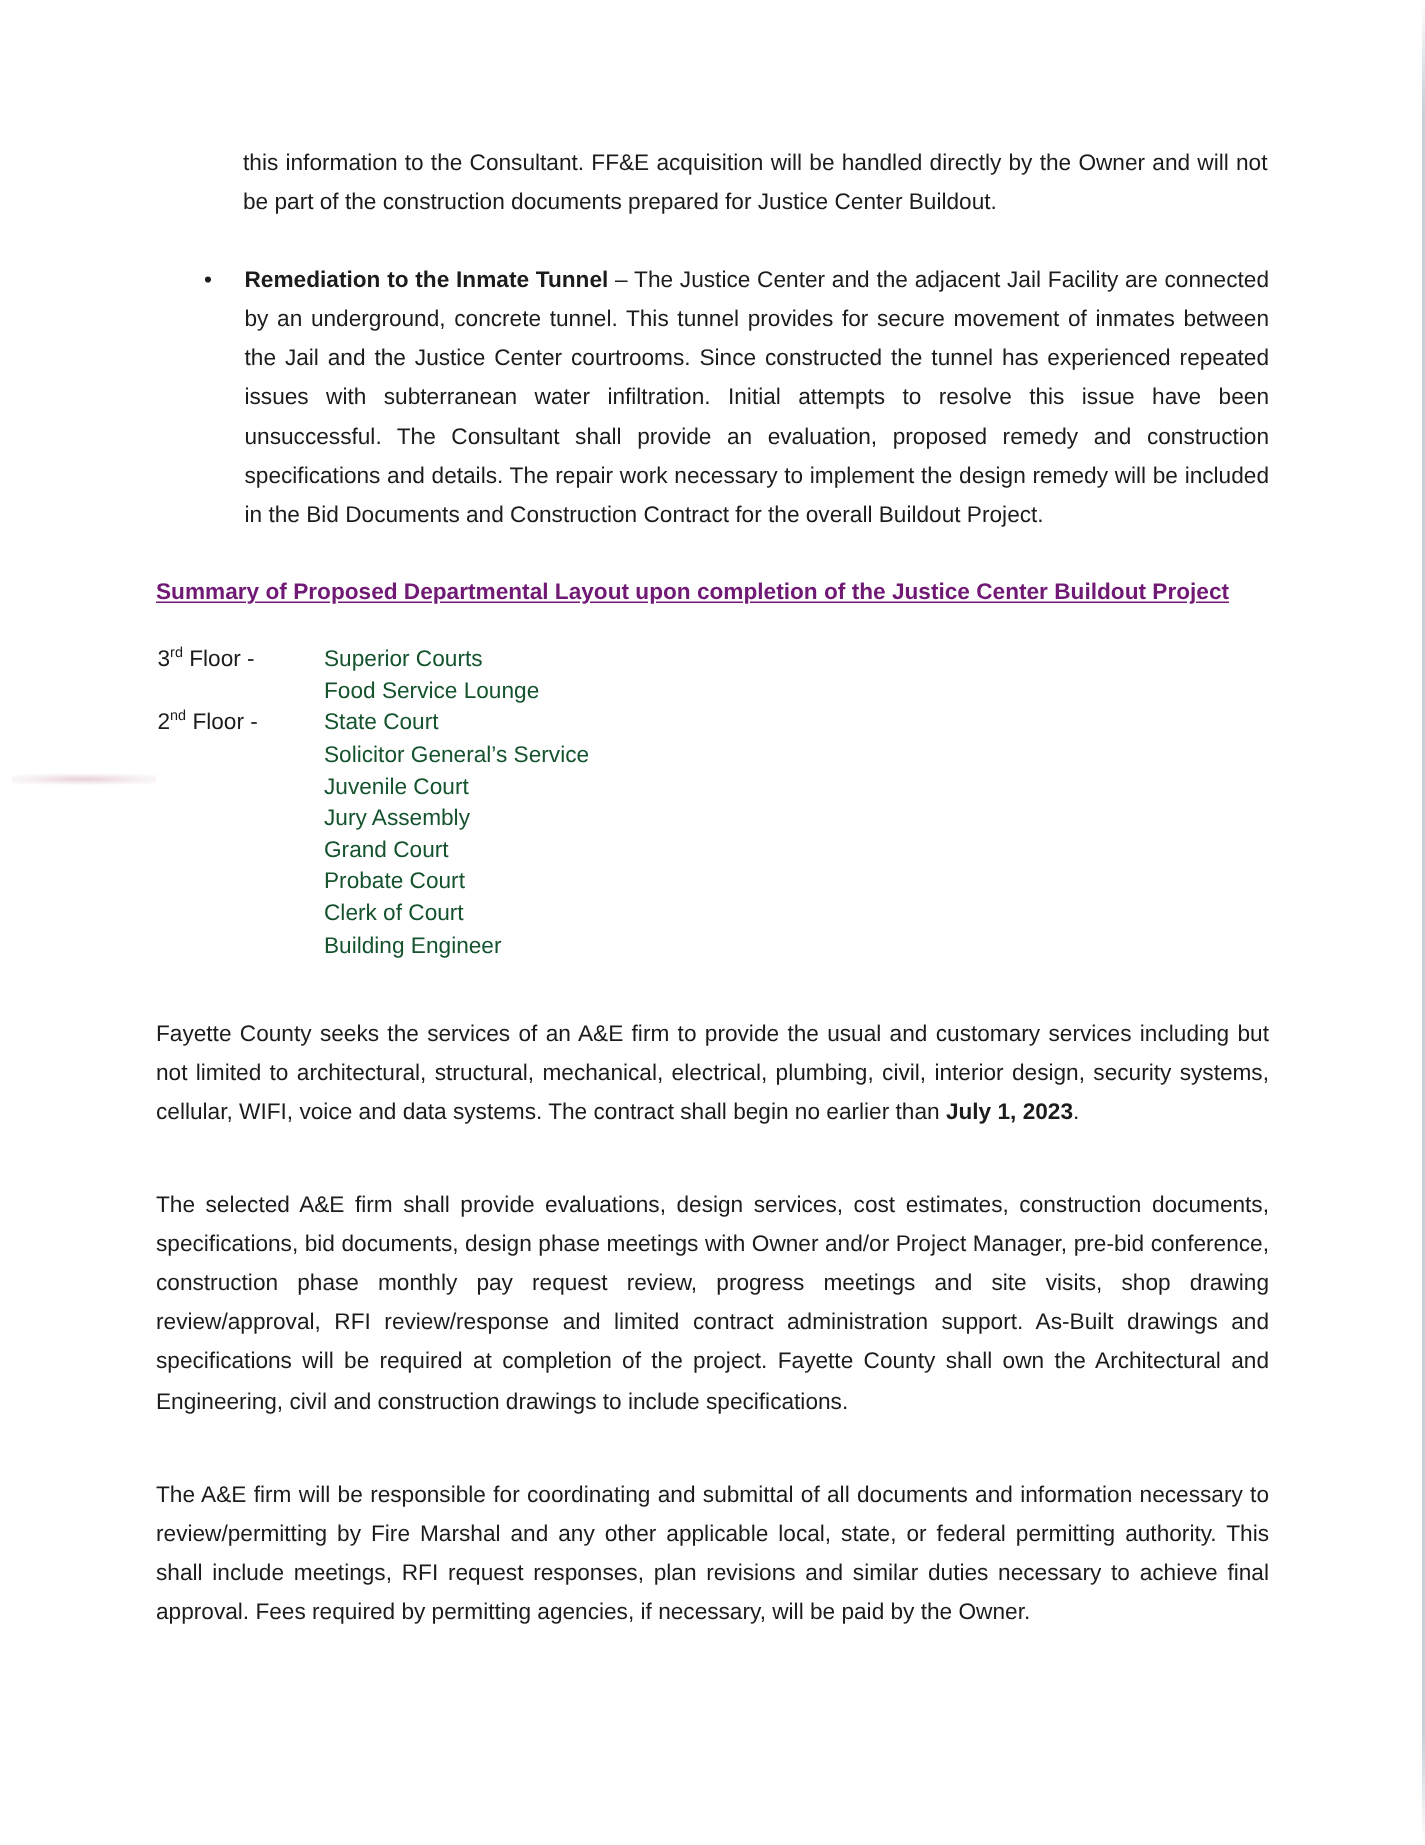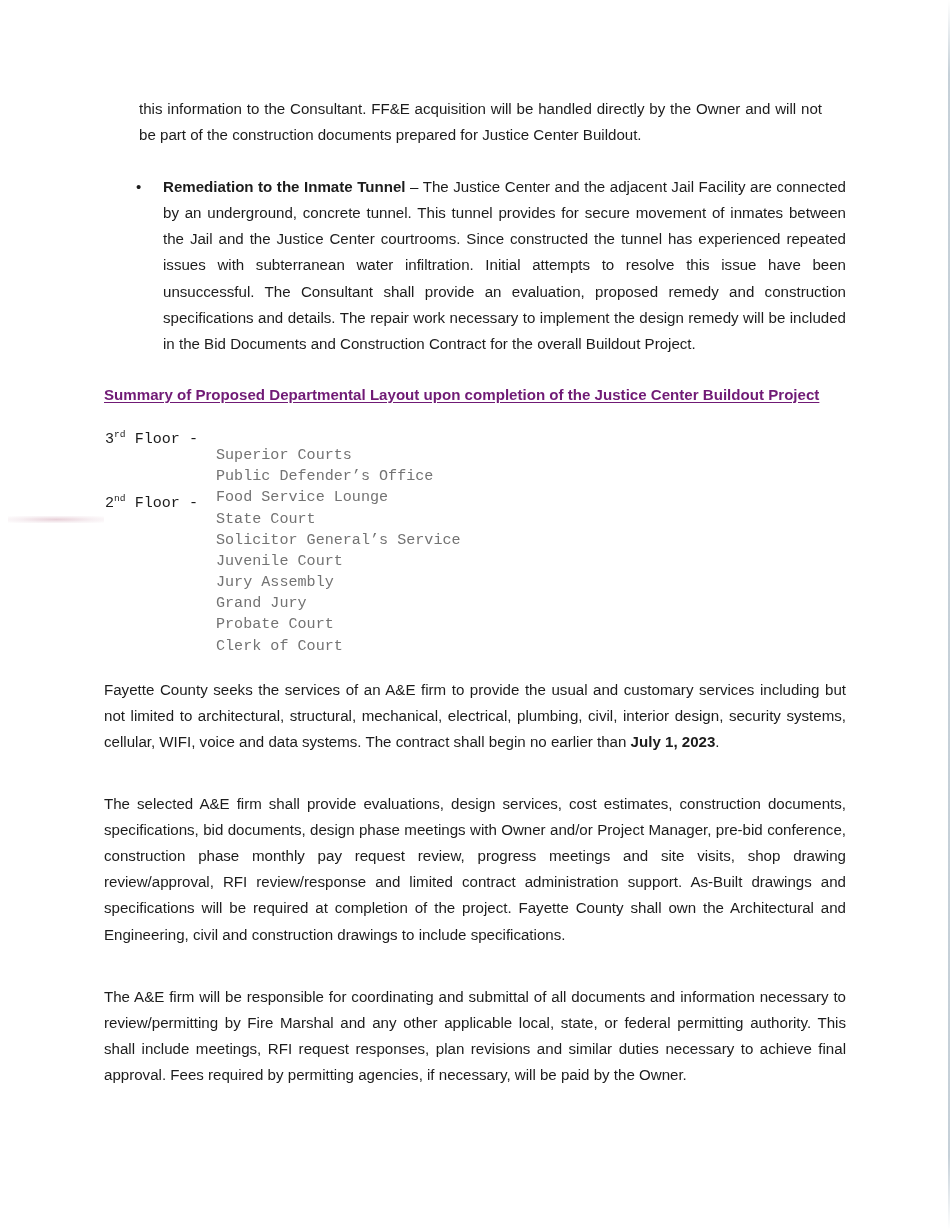--- a/index.html
+++ b/index.html
@@ -57,21 +57,21 @@
     margin: 0;
     font-size: 15.1px;
     line-height: 26.1px;
     text-align: justify;
     text-justify: inter-word;
     color: #1c1c1c;
   }
 
   
   .para-continued {
-    margin-left: 35px;
+    margin-left: 58px;
     width: 683px;
   }
 
   .bullet-block {
     position: relative;
     margin-top: 26px;
     margin-left: 59px;
     width: 683px;
   }
 
@@ -100,21 +100,20 @@
     text-decoration: underline;
     text-underline-offset: 2px;
     white-space: nowrap;
     color: #701a75;
   }
 
   
   .floor-list {
     margin-top: 21px;
     position: relative;
-    font-family: Liberation Mono, monospace;
   }
 
   .floor-row {
     position: relative;
     height: 21.2px;
     font-size: 15.1px;
     line-height: 21.2px;
     white-space: nowrap;
   }
 
@@ -129,24 +128,24 @@
 
   .floor-label sup {
     font-size: 9.6px;
     vertical-align: super;
     line-height: 0;
   }
 
   .dept-name {
     position: absolute;
     left: 112px;
-    top: 16px;
+    top: 0;
     font-size: 15.1px;
     line-height: 21.2px;
-    color: #737373;
+    color: #14532d;
   }
 
   .body-paragraphs {
     margin-top: 29px;
   }
 
   .body-paragraphs p {
     margin-bottom: 21px;
     margin-top: 36px;
   }
@@ -175,24 +174,20 @@
     <div class="section-heading">Summary of Proposed Departmental Layout upon completion of the Justice Center Buildout Project</div>
 
     <div class="floor-list">
 
       <div class="floor-row">
         <span class="floor-label"><span>3</span><sup>rd</sup><span> Floor -</span></span>
         <span class="dept-name">Superior Courts</span>
       </div>
 
 
-      <div class="floor-row">
-        <span class="floor-label"><span></span><sup></sup><span></span></span>
-        <span class="dept-name">Public Defender’s Office</span>
-      </div>
 
       <div class="floor-row">
         <span class="floor-label"><span></span><sup></sup><span></span></span>
         <span class="dept-name">Food Service Lounge</span>
       </div>
 
       <div class="floor-row">
         <span class="floor-label"><span>2</span><sup>nd</sup><span> Floor -</span></span>
         <span class="dept-name">State Court</span>
       </div>
@@ -207,36 +202,40 @@
         <span class="dept-name">Juvenile Court</span>
       </div>
 
       <div class="floor-row">
         <span class="floor-label"><span></span><sup></sup><span></span></span>
         <span class="dept-name">Jury Assembly</span>
       </div>
 
       <div class="floor-row">
         <span class="floor-label"><span></span><sup></sup><span></span></span>
-        <span class="dept-name">Grand Jury</span>
+        <span class="dept-name">Grand Court</span>
       </div>
 
 
 
       <div class="floor-row">
         <span class="floor-label"><span></span><sup></sup><span></span></span>
         <span class="dept-name">Probate Court</span>
       </div>
 
       <div class="floor-row">
         <span class="floor-label"><span></span><sup></sup><span></span></span>
         <span class="dept-name">Clerk of Court</span>
       </div>
 
 
+      <div class="floor-row">
+        <span class="floor-label"><span></span><sup></sup><span></span></span>
+        <span class="dept-name">Building Engineer</span>
+      </div>
 
     </div>
 
     <div class="body-paragraphs">
 
       <p><span>Fayette County seeks the services of an A&amp;E firm to provide the usual and customary services including but not limited to architectural, structural, mechanical, electrical, plumbing, civil, interior design, security systems, cellular, WIFI, voice and data systems.  The contract shall begin no earlier than </span><b>July 1, 2023</b><span>.</span></p>
 
       <p>The selected A&amp;E firm shall provide evaluations, design services, cost estimates, construction documents, specifications, bid documents, design phase meetings with Owner and/or Project Manager, pre-bid conference, construction phase monthly pay request review, progress meetings and site visits, shop drawing review/approval, RFI review/response and limited contract administration support.  As-Built drawings and specifications will be required at completion of the project.  Fayette County shall own the Architectural and Engineering, civil and construction drawings to include specifications.</p>
 
       <p>The A&amp;E firm will be responsible for coordinating and submittal of all documents and information necessary to review/permitting by Fire Marshal and any other applicable local, state, or federal permitting authority.  This shall include meetings, RFI request responses, plan revisions and similar duties necessary to achieve final approval.  Fees required by permitting agencies, if necessary, will be paid by the Owner.</p>

